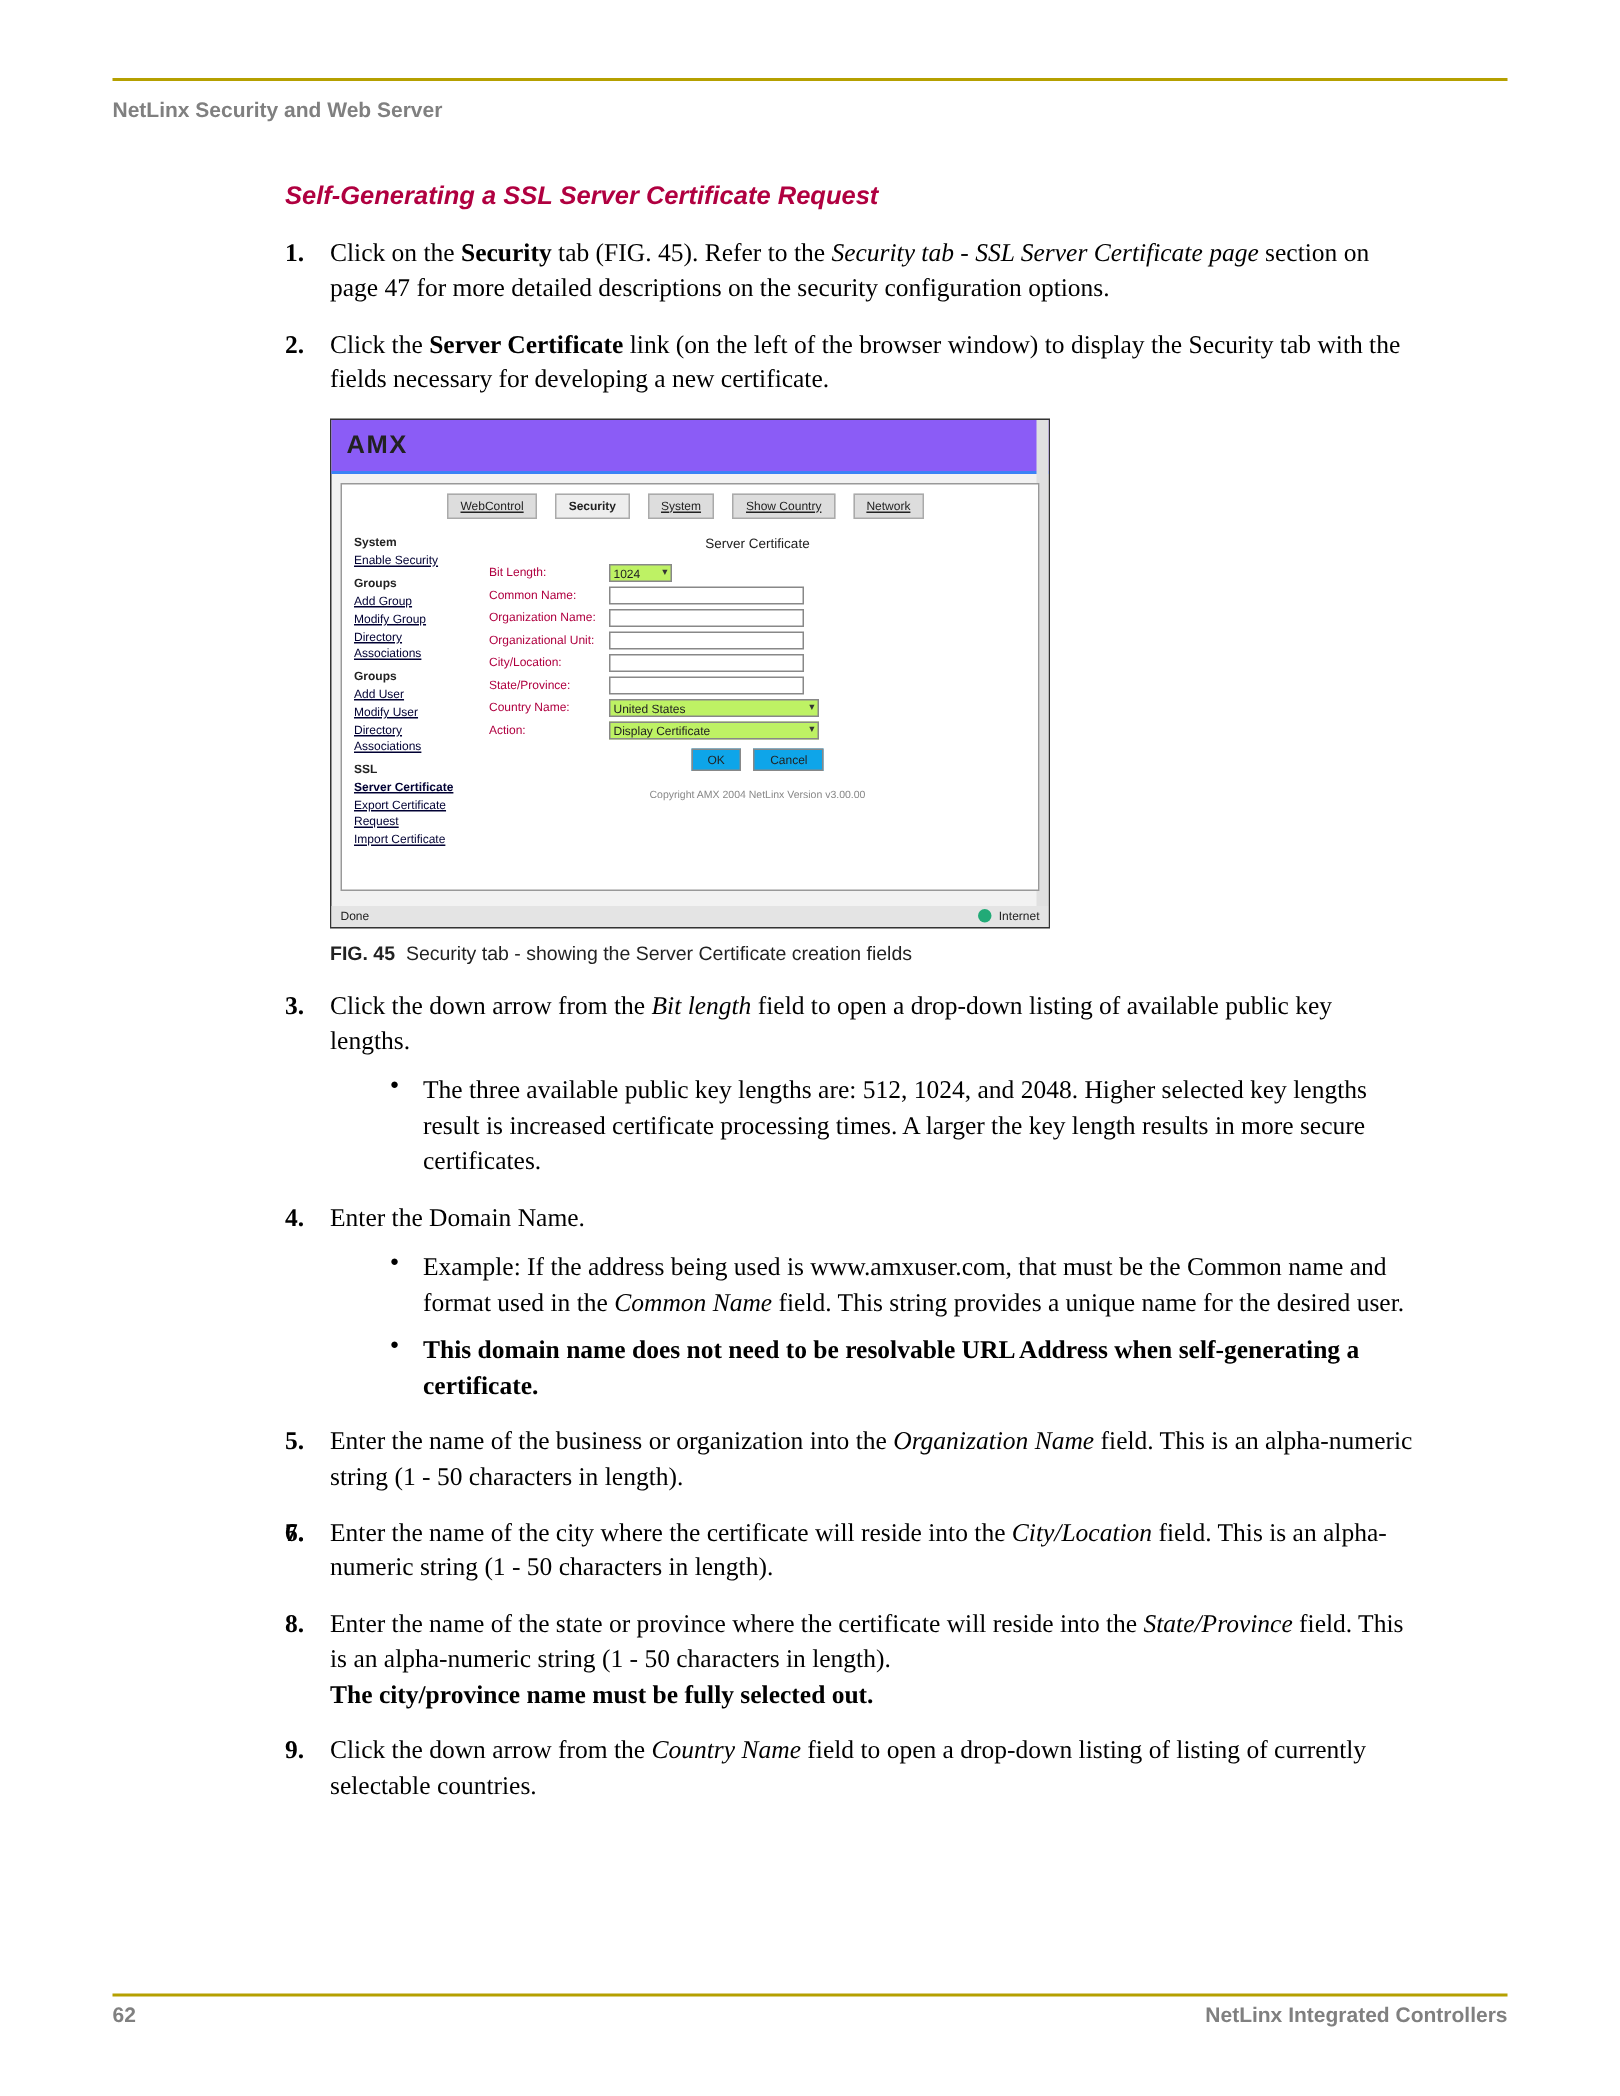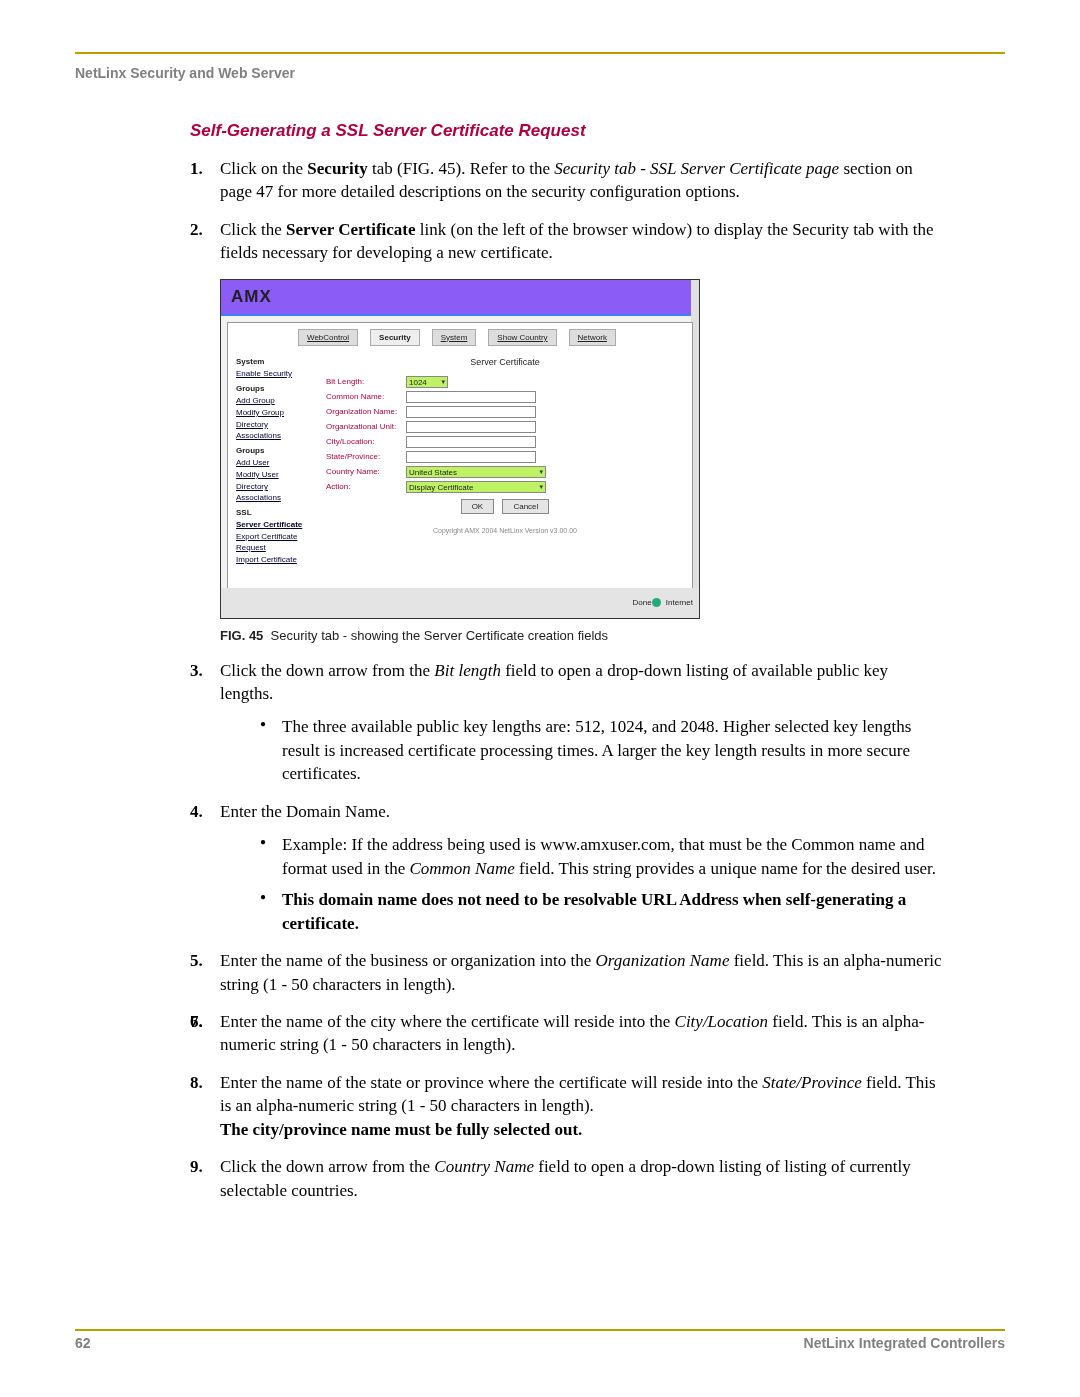--- a/index.html
+++ b/index.html
@@ -58,26 +58,26 @@
   .fld-lab   { width: 80px; color: #b00040; font-size: 8px; }
   .fld-inp   { border: 1px solid #888; height: 12px; background: #fff;
                width: 130px; font-size: 8px; padding: 0 2px; }
   .fld-sel   { border: 1px solid #888; height: 12px; background: #bef264;
                font-size: 8px; padding: 0 2px; display: flex;
                justify-content: space-between; align-items: center; }
   .fld-sel.sm { width: 42px; }
   .fld-sel.md { width: 140px; }
   .fld-sel .arr { font-size: 7px; color: #333; }
   .fig-btns  { text-align: center; margin-top: 6px; }
-  .fig-btn   { display: inline-block; border: 1px solid #888; background: #e5e5e5;
+  .fig-btn   { display: inline-block; border: 1px solid #888; background: #0ea5e9;
                font-size: 8px; padding: 1px 10px; margin: 0 3px; }
   .fig-copy  { text-align: center; font-size: 7px; color: #888;
                margin-top: 12px; }
-  .fig-sbar  { position: absolute; bottom: 0; left: 0; right: 0; height: 30px;
-               background: #e4e4e4; display: flex; justify-content: flex-end;
+  .fig-sbar  { position: absolute; bottom: 0; left: 0; right: 0; height: 14px;
+               background: #e4e4e4; display: flex; justify-content: space-between;
                align-items: center; padding: 0 6px; font-size: 8px; }
   .fig-sbar .dot { display:inline-block; width:9px; height:9px; border-radius:50%;
                    background:#2a7; margin-right:3px; vertical-align:middle; }
   .fig-right-scroll { position: absolute; top: 0; right: 0; bottom: 14px;
                       width: 8px; background: #e0e0e0; }
 
   .fig-cap   { font-family: Arial, Helvetica, sans-serif; font-size: 13px;
                color: #222; margin: 8px 0 14px 30px; }
   .fig-cap b { font-weight: bold; }
 

